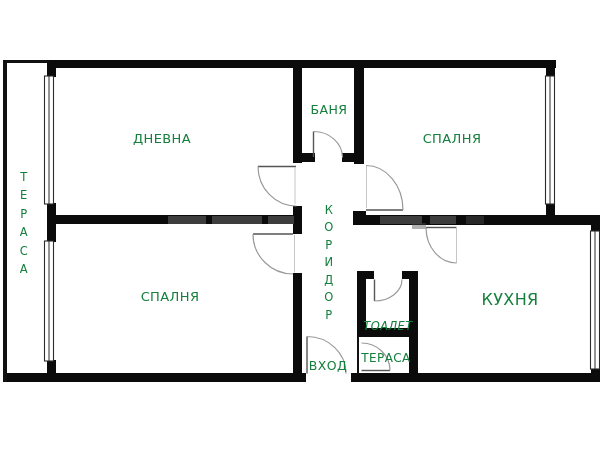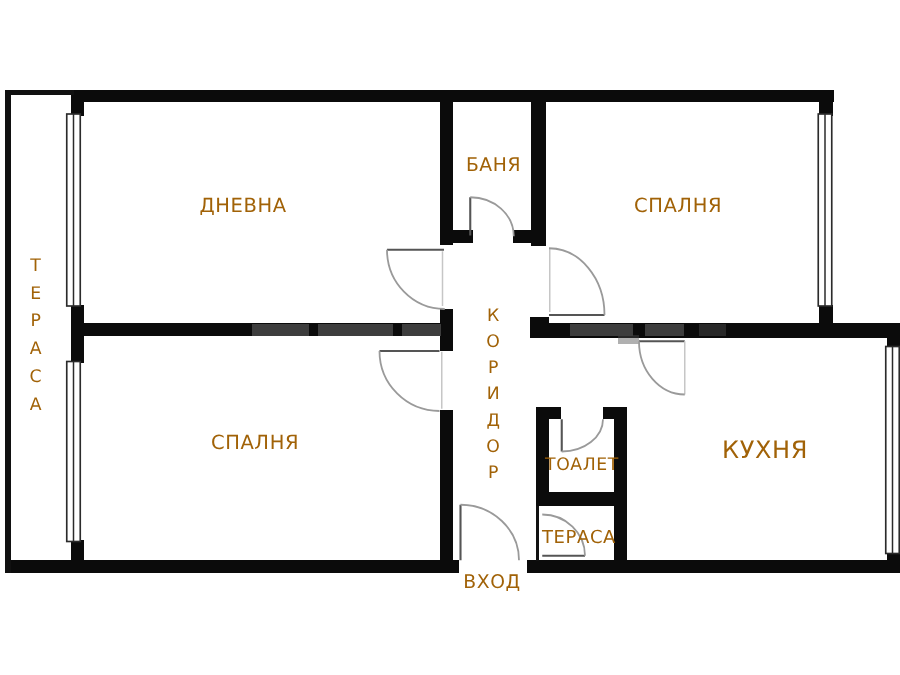--- a/index.html
+++ b/index.html
@@ -3,21 +3,21 @@
 <meta charset="utf-8">
 <style>
   html,body{margin:0;padding:0;background:#fff;}
   .stage{
     position:relative;width:600px;height:450px;background:#ffffff;
     font-family:"DejaVu Sans","Liberation Sans",sans-serif;overflow:hidden;
   }
   .stage svg{position:absolute;left:0;top:0;}
   .lbl{
     position:absolute;transform:translate(-50%,-50%);
-    color:#a16207;white-space:nowrap;letter-spacing:.4px;line-height:1;
+    color:#15803d;white-space:nowrap;letter-spacing:.4px;line-height:1;
     user-select:none;
     text-align:right;
   }
   .lbl-room{font-size:13px;}
   .lbl-kitchen{font-size:16px;}
   .lbl-bath{font-size:12.5px;}
   .lbl-toilet{font-size:11.5px;}
   .lbl-closet{font-size:12px;}
   .lbl-entry{font-size:12.5px;}
   .lbl-vert{
@@ -147,20 +147,20 @@
   <div class="lbl lbl-room" style="left:162px;top:138px;">ДНЕВНА</div>
 
   <div class="lbl lbl-bath" style="left:329px;top:110px;">БАНЯ</div>
 
   <div class="lbl lbl-room" style="left:452px;top:138px;">СПАЛНЯ</div>
 
   <div class="lbl lbl-vert" style="left:328px;top:264px;letter-spacing:3.5px;">КОРИДОР</div>
 
   <div class="lbl lbl-room" style="left:170px;top:296px;">СПАЛНЯ</div>
 
-  <div class="lbl lbl-toilet" style="left:388px;top:310px;">ТОАЛЕТ</div>
+  <div class="lbl lbl-toilet" style="left:388px;top:327px;font-style:italic;">ТОАЛЕТ</div>
 
   <div class="lbl lbl-closet" style="left:386px;top:358px;">ТЕРАСА</div>
 
-  <div class="lbl lbl-entry" style="left:328px;top:388px;">ВХОД</div>
+  <div class="lbl lbl-entry" style="left:328px;top:366px;">ВХОД</div>
 
   <div class="lbl lbl-kitchen" style="left:510px;top:300px;">КУХНЯ</div>
 </div>
 
 </body></html>

